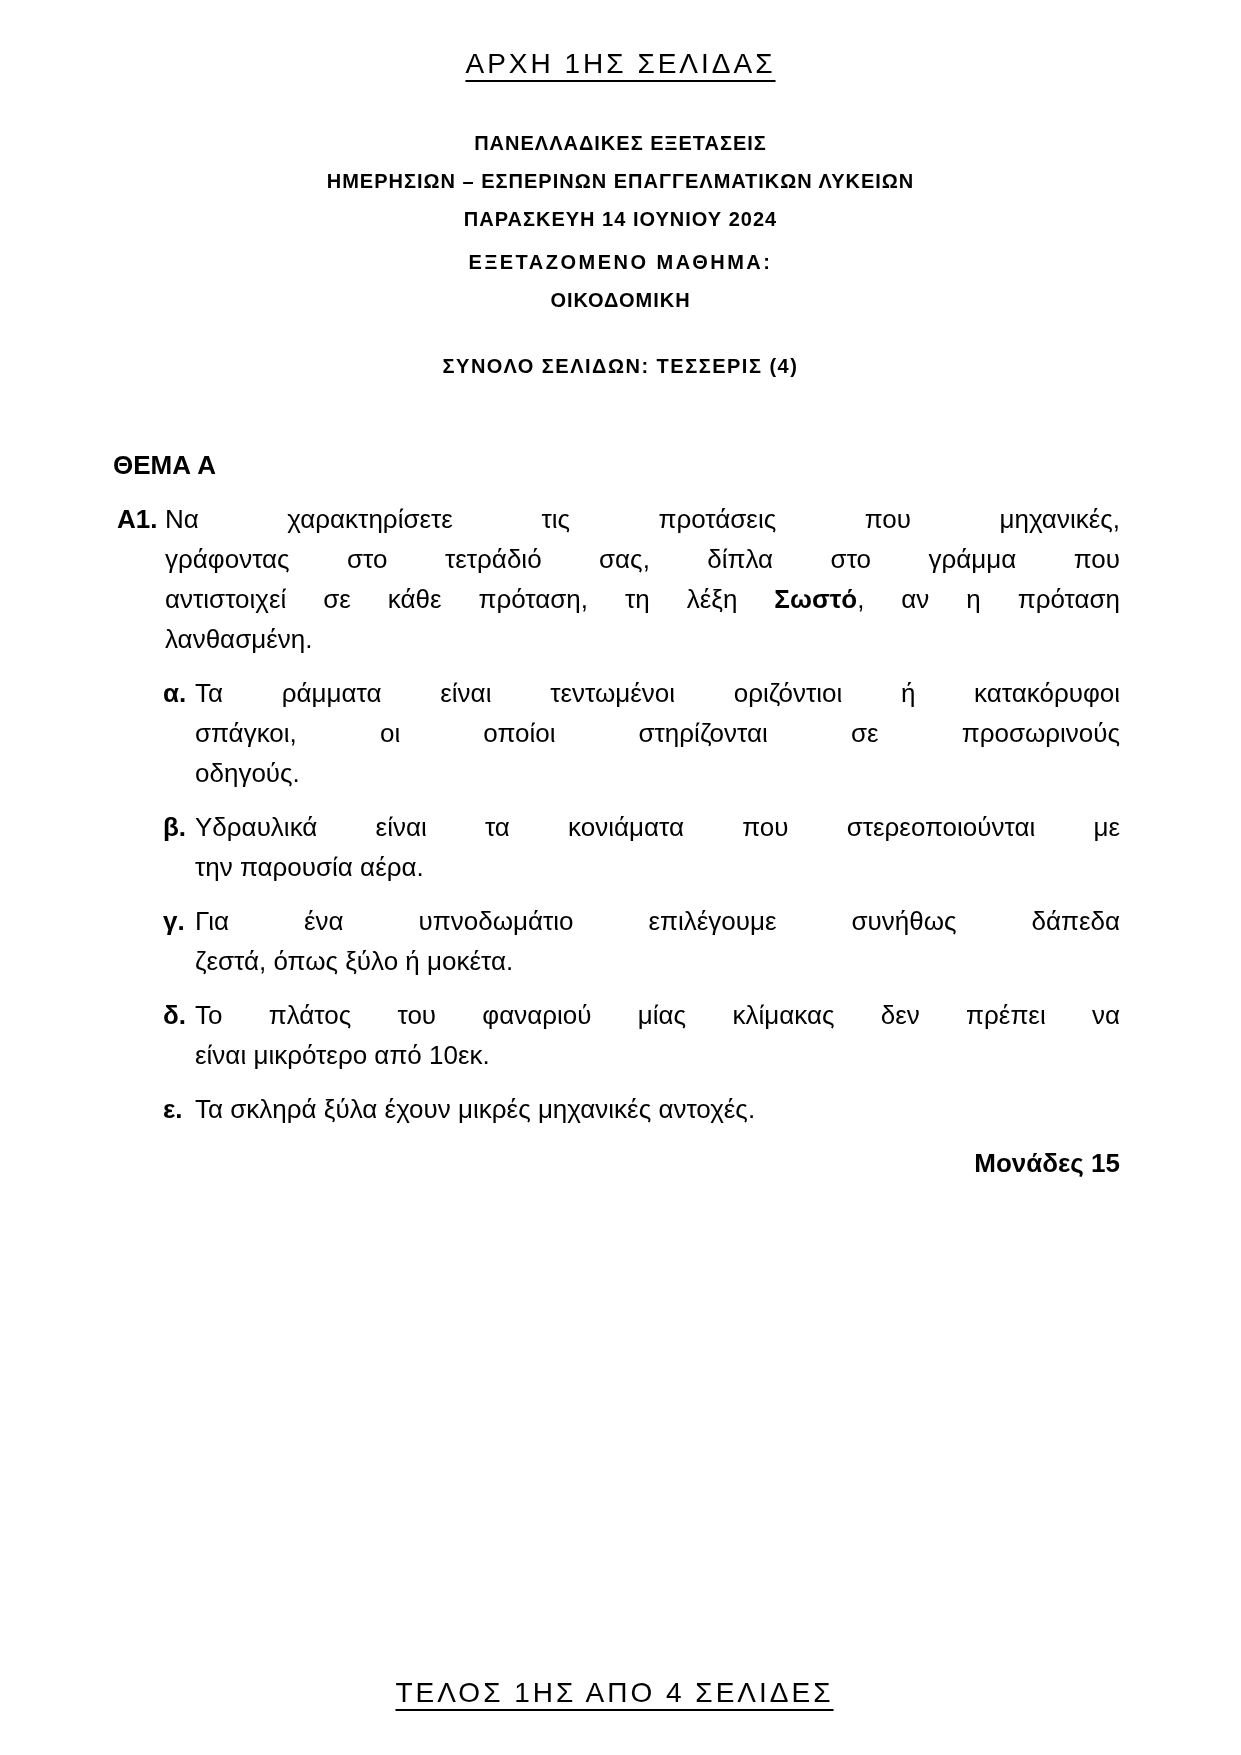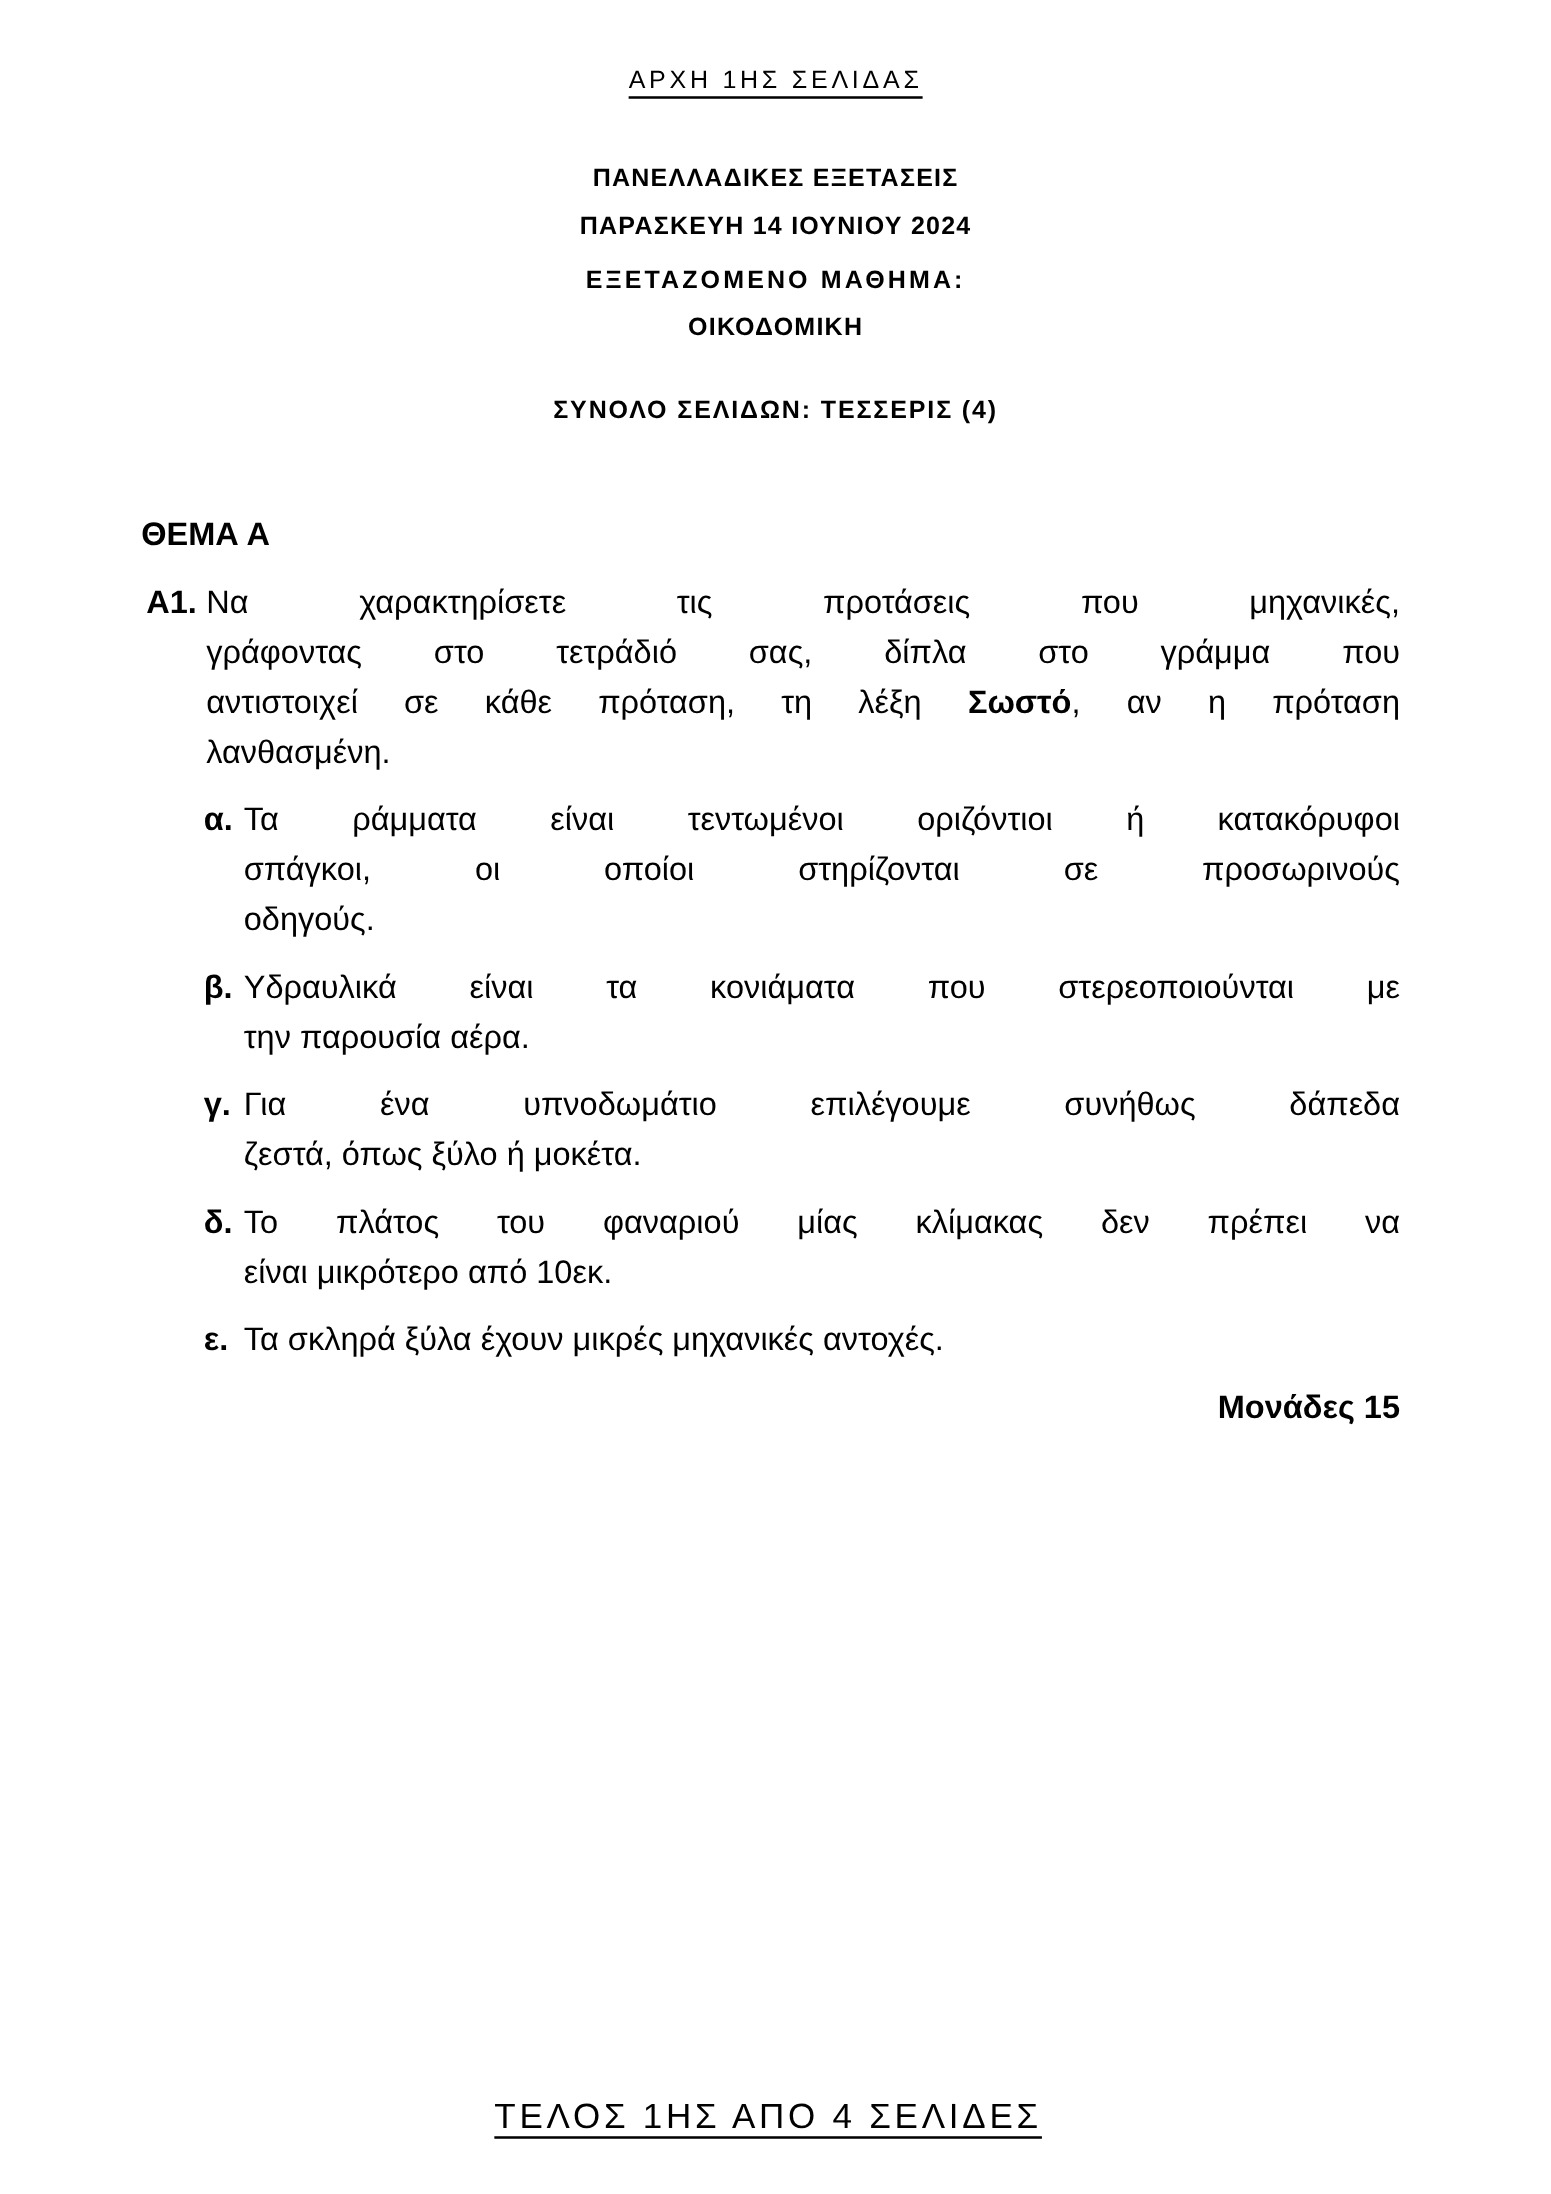--- a/index.html
+++ b/index.html
@@ -8,21 +8,21 @@
     width: 1241px;
     height: 1755px;
     background: #ffffff;
     color: #000000;
     font-family: "Liberation Sans", "DejaVu Sans", sans-serif;
     overflow: hidden;
   }
   .page-header {
     margin-top: 46px;
     text-align: center;
-    font-size: 20px;
+    font-size: 28px;
     line-height: 36px;
     letter-spacing: 3px;
     font-weight: normal;
   }
   .underlined {
     text-decoration: underline;
     text-underline-offset: 7px;
     text-decoration-thickness: 2px;
   }
   .title-block {
@@ -93,20 +93,21 @@
 <body>
 
 <div class="page">
 
   <div class="page-header">
     <span class="underlined">ΑΡΧΗ 1ΗΣ ΣΕΛΙΔΑΣ</span>
   </div>
 
   <div class="title-block">
     <div>ΠΑΝΕΛΛΑΔΙΚΕΣ ΕΞΕΤΑΣΕΙΣ</div>
+    <div>ΗΜΕΡΗΣΙΩΝ – ΕΣΠΕΡΙΝΩΝ ΕΠΑΓΓΕΛΜΑΤΙΚΩΝ ΛΥΚΕΙΩΝ</div>
     <div>ΠΑΡΑΣΚΕΥΗ 14 ΙΟΥΝΙΟΥ 2024</div>
     <div class="subject-label">ΕΞΕΤΑΖΟΜΕΝΟ ΜΑΘΗΜΑ:</div>
     <div>ΟΙΚΟΔΟΜΙΚΗ</div>
     <div class="pages-line">ΣΥΝΟΛΟ ΣΕΛΙΔΩΝ: ΤΕΣΣΕΡΙΣ (4)</div>
   </div>
 
   <div class="content">
     <div class="theme-heading">ΘΕΜΑ Α</div>
 
     <div class="question-row">

